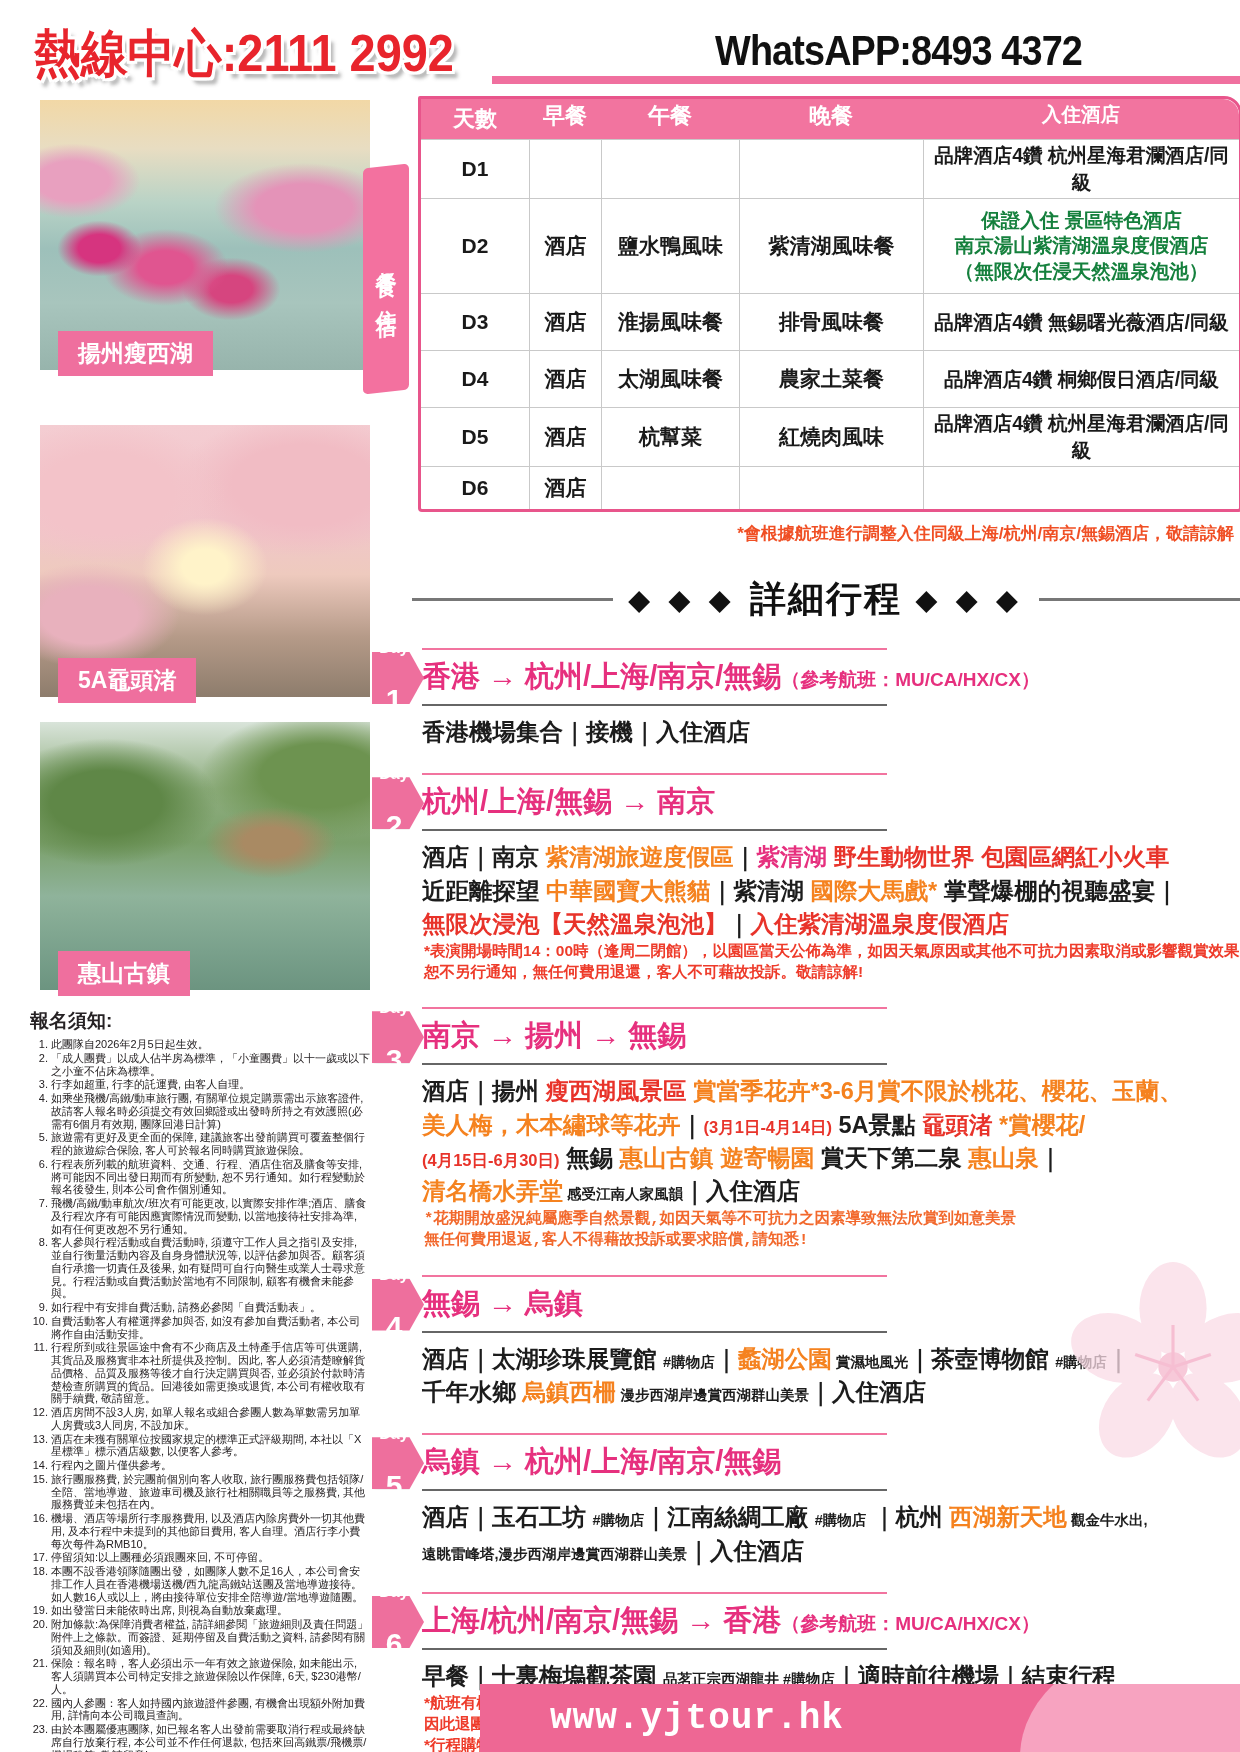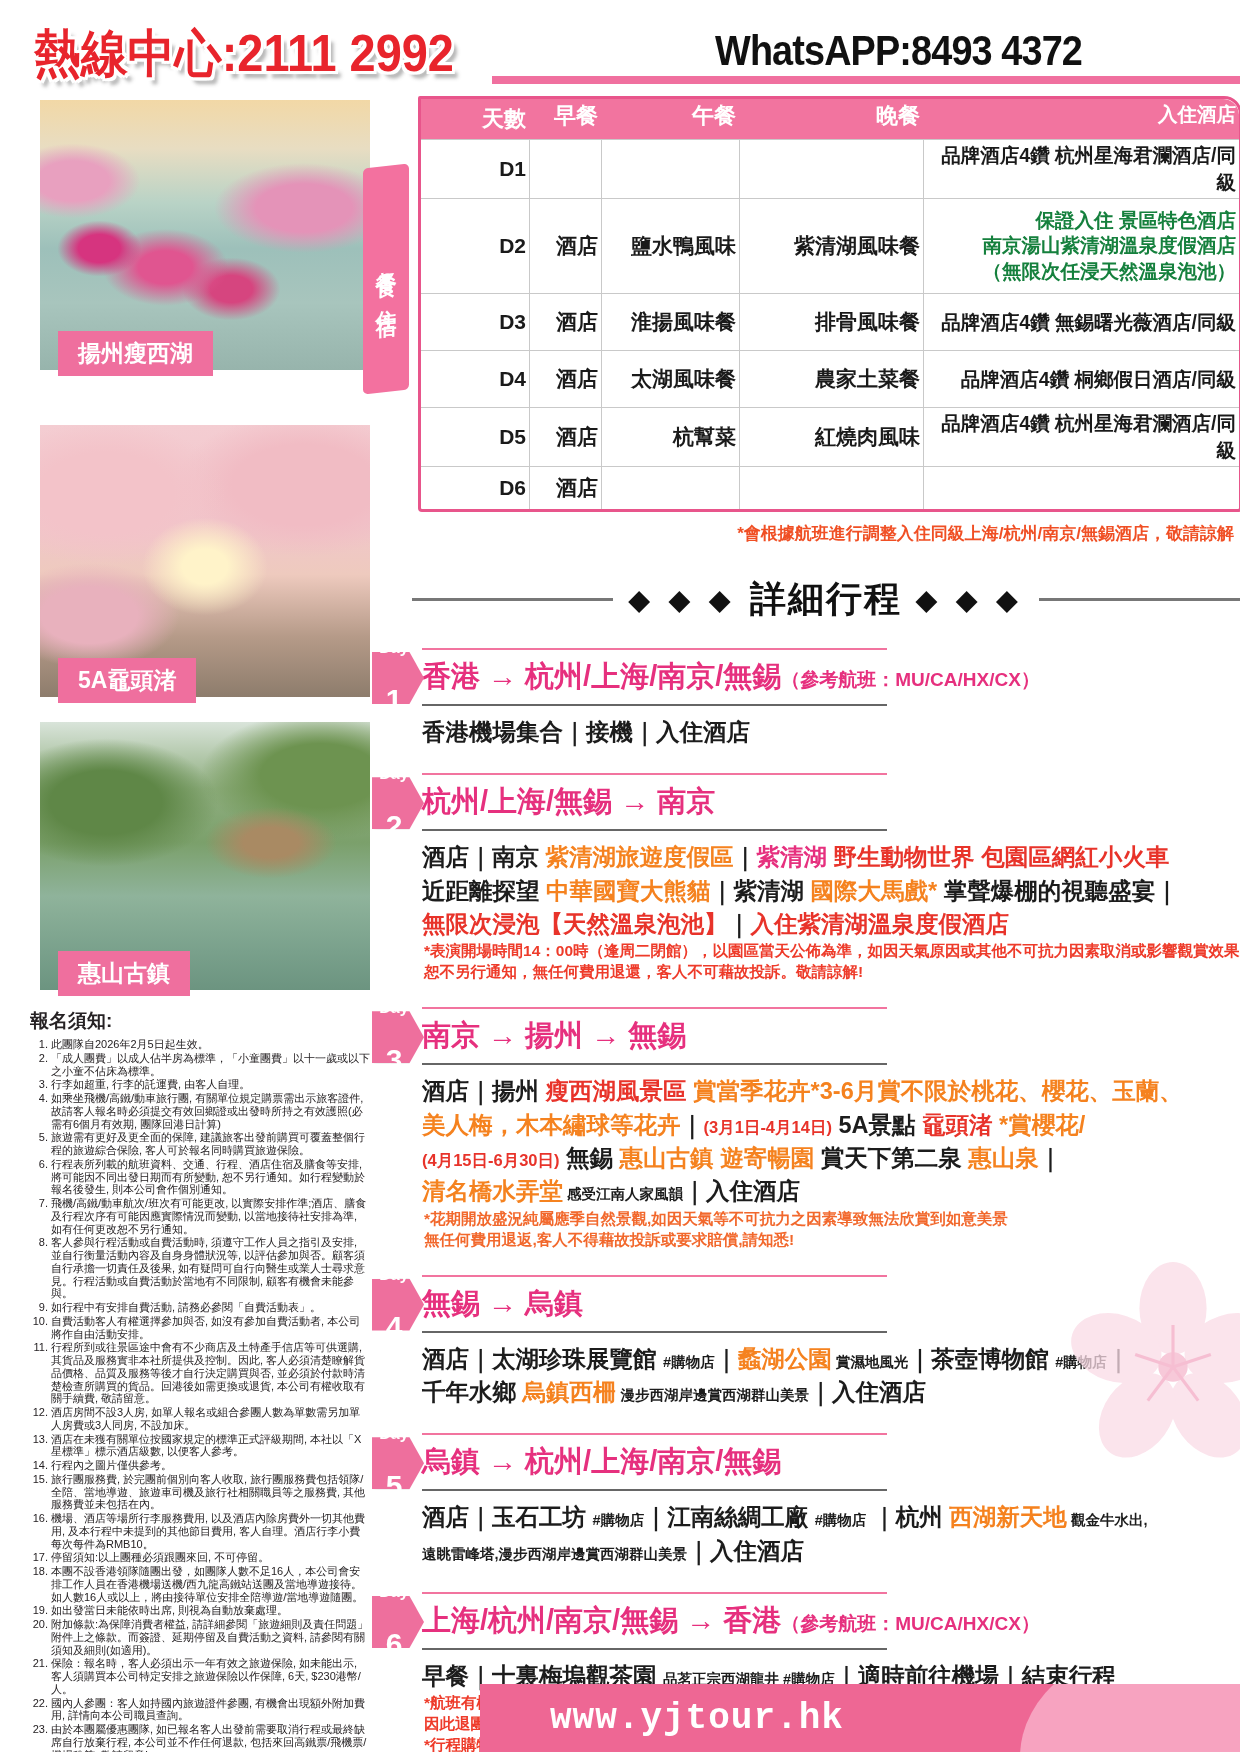--- a/index.html
+++ b/index.html
@@ -56,21 +56,21 @@
   .side-tab span{writing-mode:vertical-rl;color:#fff;font-size:21px;font-weight:bold;letter-spacing:5px;}
 
   .meal-table{width:818px;border:3px solid #e8558b;border-radius:2px 18px 4px 4px;overflow:hidden;
     margin-left:6px;background:#fff;}
   .mt-header{display:flex;background:#f2749f;color:#fff;font-weight:bold;font-size:22px;
     height:40px;align-items:center;text-align:center;border-radius:0 16px 0 0;}
   .mt-row{display:flex;border-top:1px solid #c9c9c9;align-items:center;text-align:center;
     font-weight:bold;font-size:21px;color:#1a1a1a;min-height:56px;}
   .mt-row.tall{min-height:94px;}
   .mt-row.short{min-height:42px;}
-  .mt-cell{padding:2px 3px;box-sizing:border-box;text-align:right;}
+  .mt-cell{padding:2px 3px;box-sizing:border-box;}
   .mt-cell+.mt-cell{border-left:1px solid #c9c9c9;align-self:stretch;display:flex;
     flex-direction:column;justify-content:center;}
   .c0{flex:0 0 108px;}
   .c1{flex:0 0 72px;}
   .c2{flex:0 0 138px;}
   .c3{flex:0 0 184px;}
   .c4{flex:1 1 auto;font-size:19.5px;}
   .mt-header .mt-cell{border:none;display:block;}
   .hotel-red .hotel-line{color:#15803d;font-size:19.5px;line-height:1.3;}
   .table-footnote{margin:10px 6px 0 0;text-align:right;color:#f04f24;font-weight:bold;font-size:17px;}
@@ -90,21 +90,21 @@
     display:flex;flex-direction:column;justify-content:center;padding-right:8px;box-sizing:border-box;
     filter:drop-shadow(2px 3px 2px rgba(0,0,0,.25));gap:28px;}
   .day-word{font-size:16px;font-weight:bold;line-height:1;}
   .day-num{font-size:30px;font-weight:900;line-height:1.05;}
   .rule-pink{width:465px;height:2px;background:#f2749f;margin-bottom:7px;}
   .rule-gray{width:465px;height:2px;background:#666;margin:7px 0 10px 0;}
   .day-title{font-size:29px;font-weight:900;color:#e6307e;white-space:nowrap;}
   .day-line{font-size:23.5px;font-weight:bold;line-height:1.42;color:#1c1c1c;width:800px;}
   .day-note{font-size:15.5px;font-weight:bold;line-height:1.35;margin-left:2px;}
   .note-r{color:#ee3b2a;}
-  .note-o{color:#f2682c;}
+  .note-o{color:#f2682c;font-family:Liberation Mono, monospace;}
 
   .sg-k{color:#1c1c1c;}
   .sg-ks{color:#1c1c1c;font-size:14.5px;}
   .sg-o{color:#f5821f;}
   .sg-p{color:#e6307e;margin-top:36px;}
   .sg-r{color:#e8332a;}
   .sg-rs{color:#e8332a;font-size:16.5px;}
   .sg-t{color:#e6307e;}
   .sg-ts{color:#e6307e;font-size:19px;}
 

